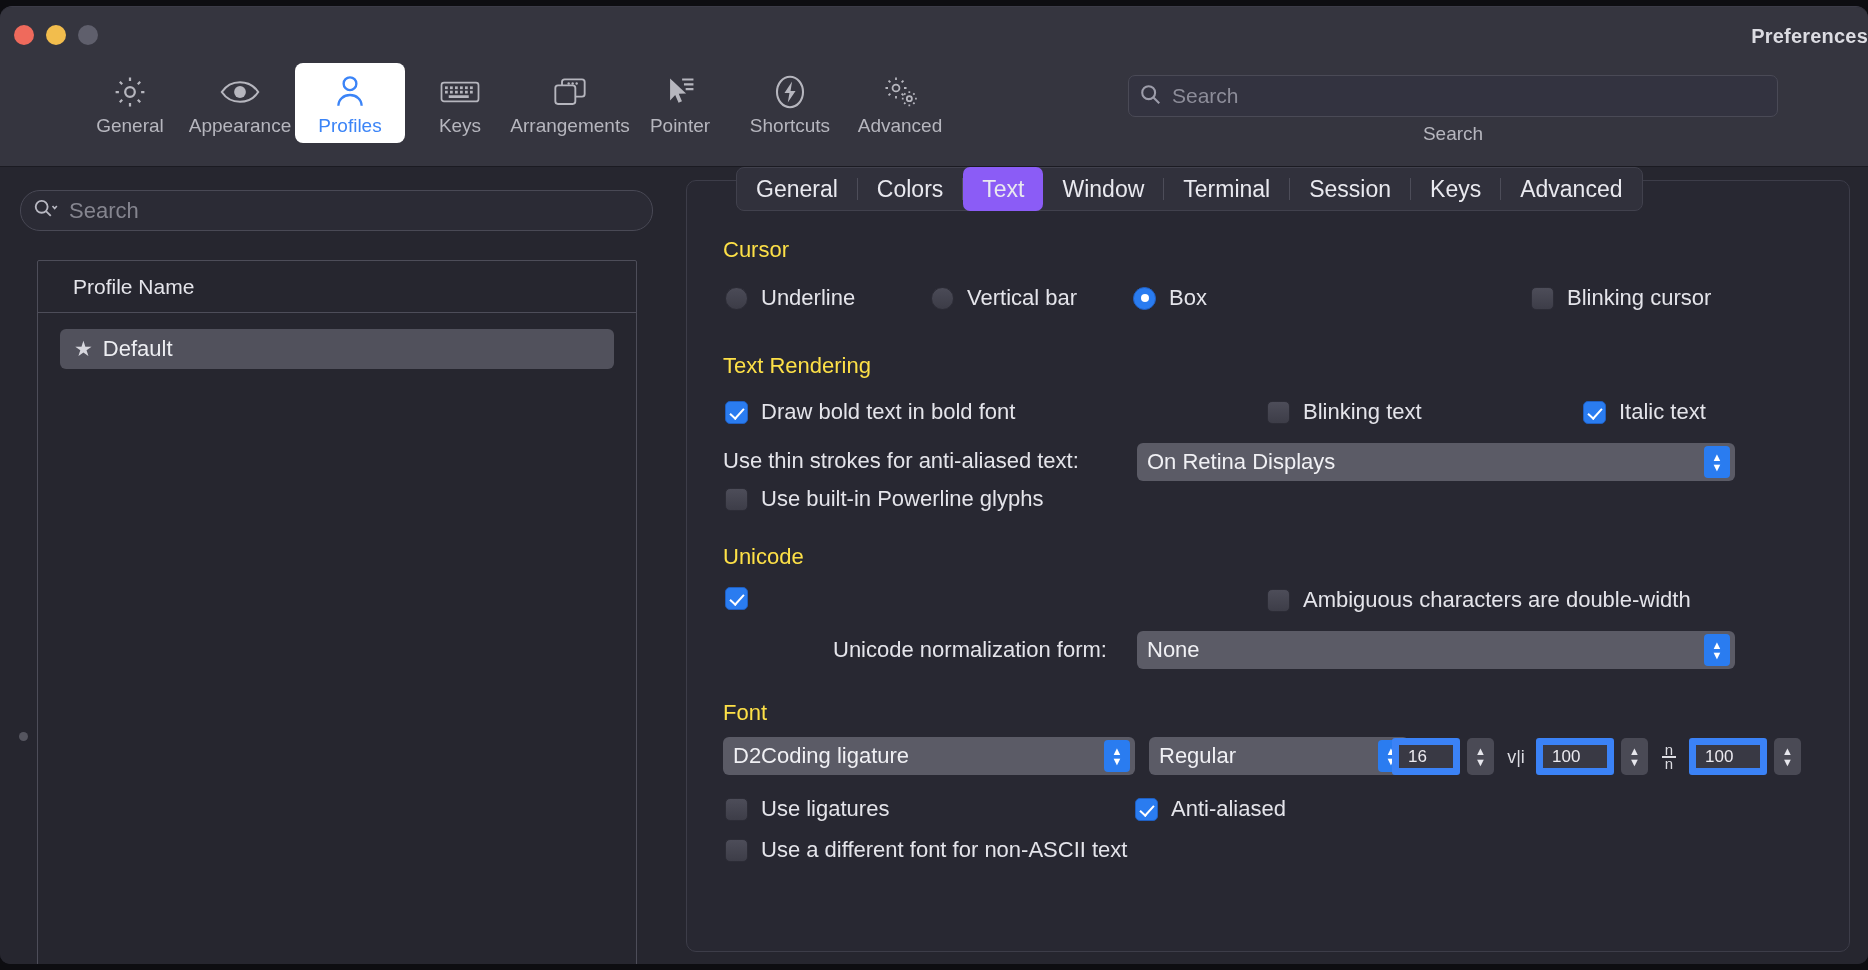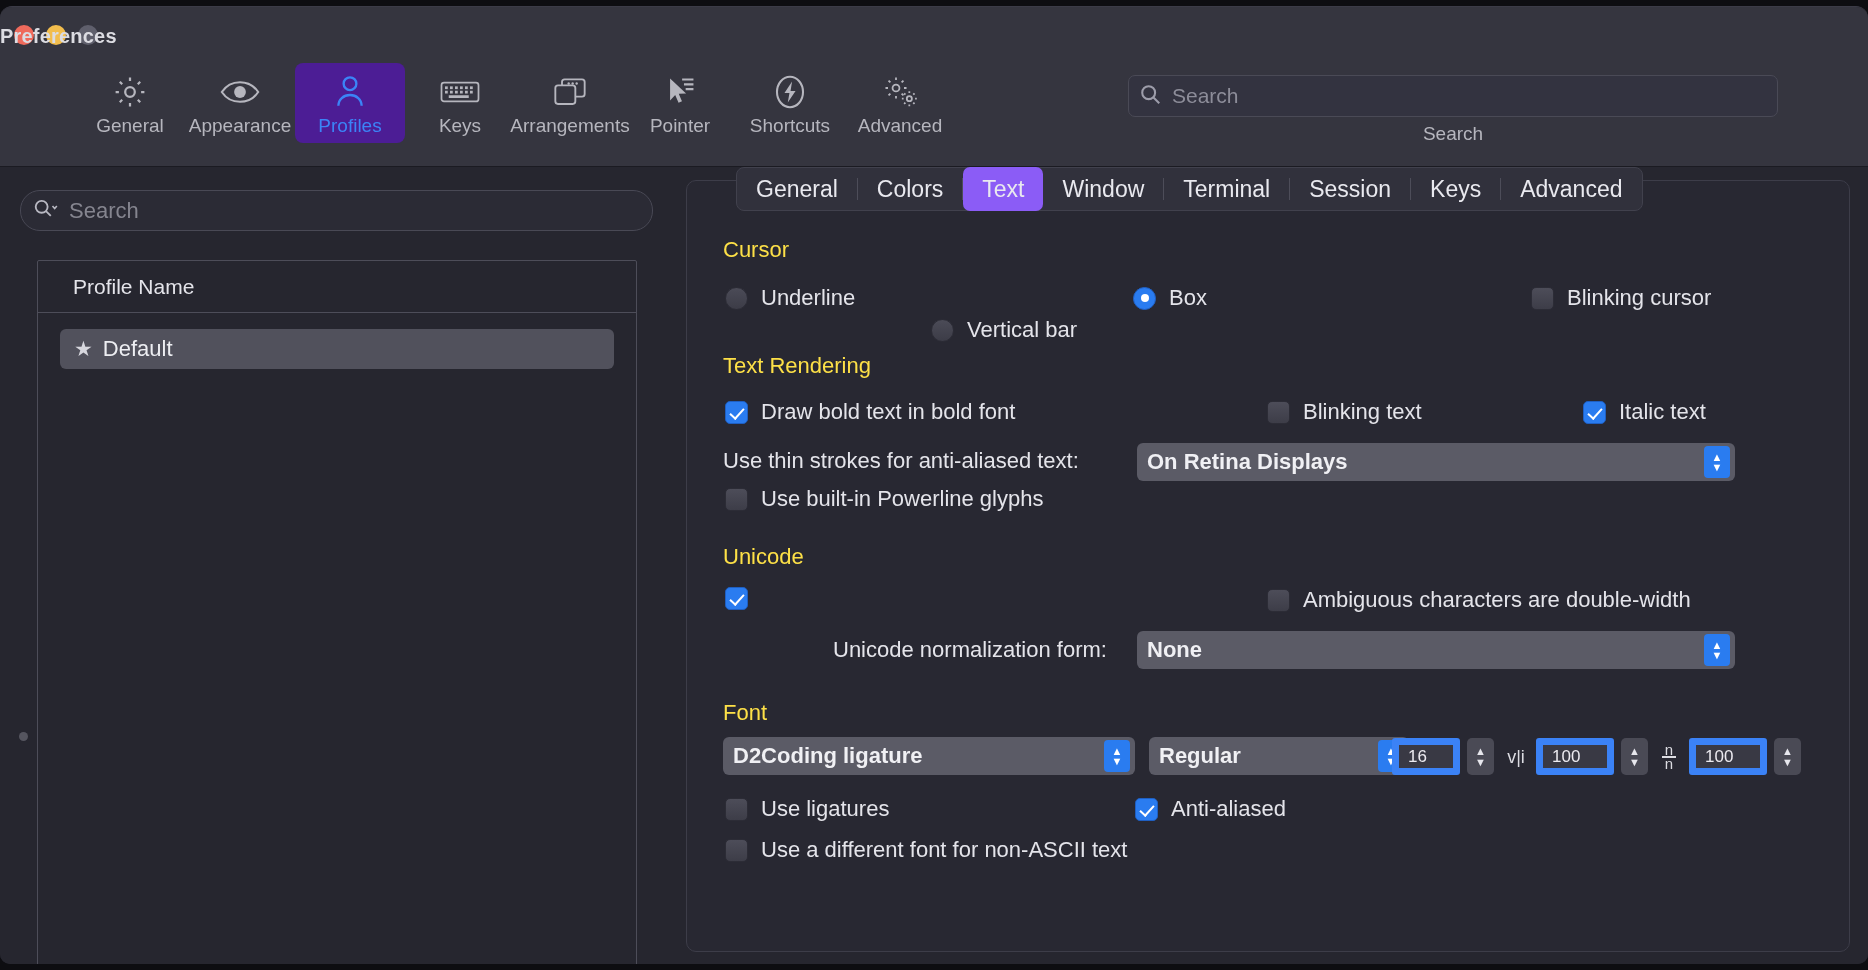--- a/index.html
+++ b/index.html
@@ -26,37 +26,37 @@
     border-bottom: 1px solid #1b1b22;
   }
   .traffic { position: absolute; left: 14px; top: 18px; display: flex; gap: 12px; }
   .light { width: 20px; height: 20px; border-radius: 50%; }
   .light.red { background: #ef6a5c; }
   .light.yellow { background: #f2bd4d; }
   .light.gray { background: #5f5f6c; }
 
   .win-title {
     position: absolute; left: 0; right: 0; top: 18px;
-    text-align: left;
+    text-align: right;
     color: #dcdce2;
     font-size: 20px; font-weight: bold;
     letter-spacing: .2px;
   }
   .tb-items {
     position: absolute; left: 75px; top: 56px;
     display: flex; align-items: flex-start;
   }
   .tb-item {
     width: 110px;
     display: flex; flex-direction: column; align-items: center;
     padding: 8px 4px 6px 4px;
     border-radius: 8px;
     color: #b6b6be;
   }
-  .tb-item.active { background: #4c1d95; color: #3b84f7; }
+  .tb-item.active { background: #ffffff; color: #3b84f7; }
   .tb-icon { height: 42px; display:flex; align-items:center; justify-content:center; }
   .tb-label { font-size: 19px; margin-top: 2px; white-space: nowrap; }
 
   .tb-search-wrap {
     position: absolute; left: 1128px; top: 68px; width: 650px;
   }
   .tb-search {
     height: 42px; border: 1px solid #4a4a56; border-radius: 7px;
     background: #333340; display: flex; align-items: center; padding: 0 10px;
   }
@@ -148,21 +148,21 @@
   }
   .chk.on::after {
     content: ""; position: absolute; left: 7px; top: 3px;
     width: 6px; height: 12px; border: solid #fff;
     border-width: 0 2.6px 2.6px 0; transform: rotate(42deg);
   }
 
   .popup {
     position: absolute; height: 38px; background: #5b5b66;
     border-radius: 6px; display: flex; align-items: center;
-    padding: 0 10px; color: #f0f0f4; font-size: 22px; font-weight: bold;
+    padding: 0 10px; color: #f0f0f4; font-size: 22px;
   }
   .popup .arrows {
     position: absolute; right: 5px; top: 3px;
     width: 26px; height: 32px; background: #2a7cf0; border-radius: 4px;
     display: flex; flex-direction: column; align-items: center; justify-content: center;
     color: #fff; font-size: 11px; line-height: 10px;
   }
   .numfield {
     position: absolute; height: 37px; background: #393944;
     border: 7px solid #3b82f6; border-radius: 3px;
@@ -357,21 +357,21 @@
         <div class="tab-sep"></div>
         <div class="tab">Advanced</div>
       </div>
 
       <div class="section-title" style="left:36px; top:56px;">Cursor</div>
 
       <div class="ctl" style="left:38px; top:104px;">
         <span class="radio"></span>
         <span class="txt">Underline</span>
       </div>
-      <div class="ctl" style="left:244px; top:104px;margin-top:32px;">
+      <div class="ctl" style="left:244px; top:104px;">
         <span class="radio"></span>
         <span class="txt">Vertical bar</span>
       </div>
       <div class="ctl" style="left:446px; top:104px;justify-content:space-between;">
         <span class="radio on"></span>
         <span class="txt">Box</span>
       </div>
       <div class="ctl" style="left:844px; top:104px;">
         <span class="chk"></span>
         <span class="txt">Blinking cursor</span>

